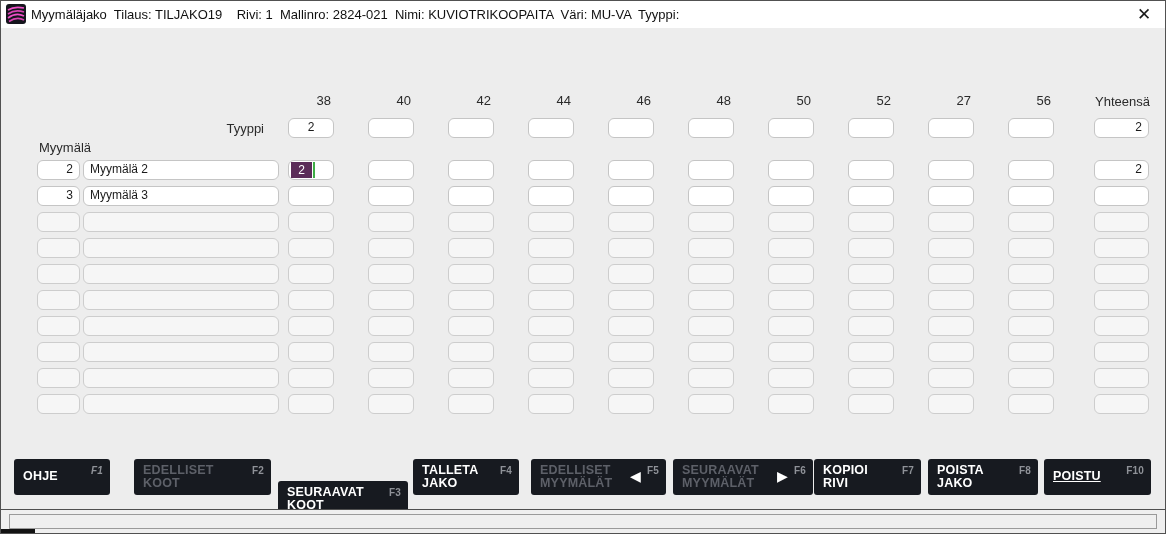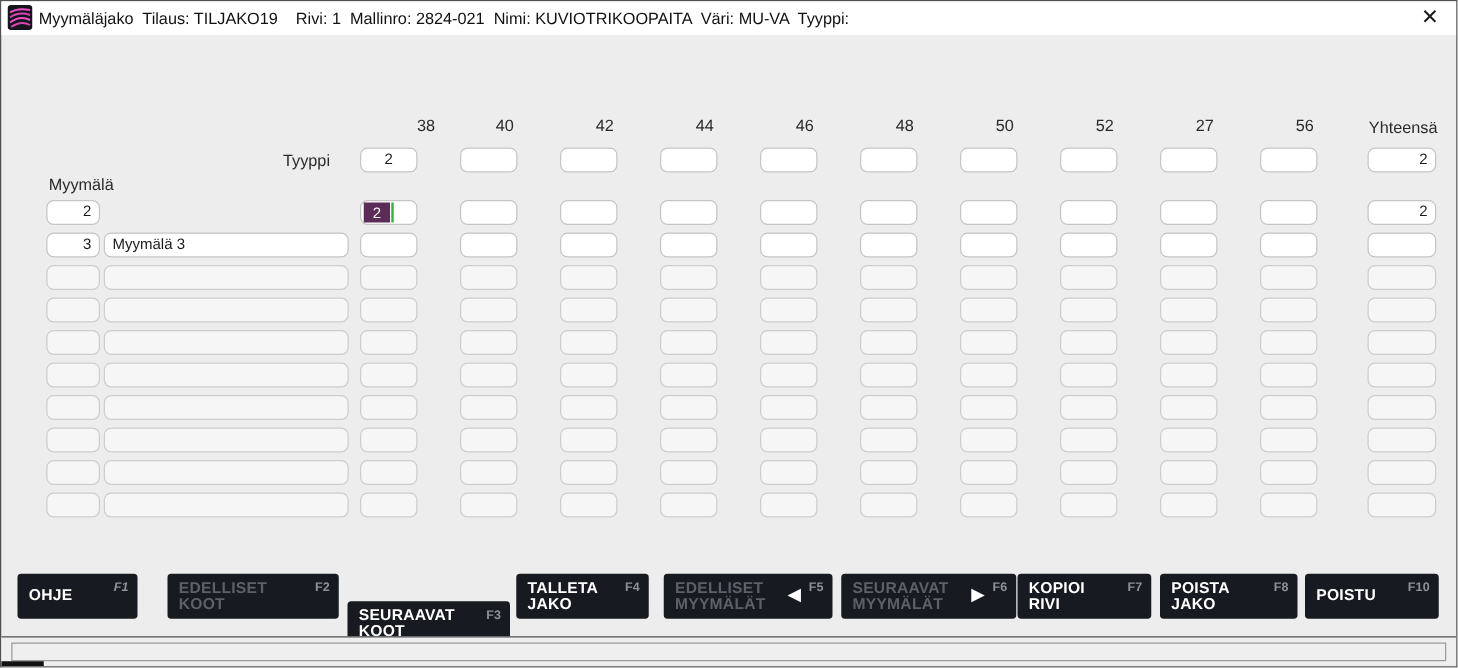--- a/index.html
+++ b/index.html
@@ -63,21 +63,21 @@
       </svg>
     </span>
     <span class="title-text">Myymäläjako  Tilaus: TILJAKO19    Rivi: 1  Mallinro: 2824-021  Nimi: KUVIOTRIKOOPAITA  Väri: MU-VA  Tyyppi:</span>
     <span class="close-btn">✕</span>
   </div>
 
   <div class="plain-label" style="left:160px;top:120px;width:103px;text-align:right;">Tyyppi</div>
 
   <div class="plain-label" style="left:38px;top:139px;">Myymälä</div>
 
-  <div class="col-header" style="left: 304px; top: 92px; width: 46px;">38</div>
+  <div class="col-header" style="left: 287px; top: 92px; width: 46px;">38</div>
     <div class="col-header" style="left: 367px; top: 92px; width: 46px;">40</div>
     <div class="col-header" style="left: 447px; top: 92px; width: 46px;">42</div>
     <div class="col-header" style="left: 527px; top: 92px; width: 46px;">44</div>
     <div class="col-header" style="left: 607px; top: 92px; width: 46px;">46</div>
     <div class="col-header" style="left: 687px; top: 92px; width: 46px;">48</div>
     <div class="col-header" style="left: 767px; top: 92px; width: 46px;">50</div>
     <div class="col-header" style="left: 847px; top: 92px; width: 46px;">52</div>
     <div class="col-header" style="left: 927px; top: 92px; width: 46px;">27</div>
     <div class="col-header" style="left: 1007px; top: 92px; width: 46px;">56</div>
     <div class="col-header" style="left: 1085px; top: 93px; width: 64px; text-align: right; padding-right: 0px;">Yhteensä</div>
@@ -86,20 +86,21 @@
     <div class="cell size" style="left: 447px; top: 117px;"></div>
     <div class="cell size" style="left: 527px; top: 117px;"></div>
     <div class="cell size" style="left: 607px; top: 117px;"></div>
     <div class="cell size" style="left: 687px; top: 117px;"></div>
     <div class="cell size" style="left: 767px; top: 117px;"></div>
     <div class="cell size" style="left: 847px; top: 117px;"></div>
     <div class="cell size" style="left: 927px; top: 117px;"></div>
     <div class="cell size" style="left: 1007px; top: 117px;"></div>
     <div class="cell total" style="left: 1093px; top: 117px;">2</div>
     <div class="cell num" style="left: 36px; top: 159px;">2</div>
+    <div class="cell name" style="left: 82px; top: 159px;">Myymälä 2</div>
     <div class="cell size" style="left: 287px; top: 159px;">
       <span class="sel-block" style="background: rgb(91, 44, 88); color: rgb(255, 255, 255);">2</span>
       <span class="sel-caret" style="background: rgb(63, 174, 71);"></span>
     </div>
     <div class="cell size" style="left: 367px; top: 159px;"></div>
     <div class="cell size" style="left: 447px; top: 159px;"></div>
     <div class="cell size" style="left: 527px; top: 159px;"></div>
     <div class="cell size" style="left: 607px; top: 159px;"></div>
     <div class="cell size" style="left: 687px; top: 159px;"></div>
     <div class="cell size" style="left: 767px; top: 159px;"></div>
@@ -251,21 +252,21 @@
       <span class="fkey" style="color: rgb(143, 146, 152);">F6</span>
     </div>
     <div class="fbtn" style="left: 813px; width: 107px; background: rgb(23, 26, 32); color: rgb(255, 255, 255);">
       <span>KOPIOI RIVI</span>
       <span class="fkey" style="color: rgb(143, 146, 152);">F7</span>
     </div>
     <div class="fbtn" style="left: 927px; width: 110px; background: rgb(23, 26, 32); color: rgb(255, 255, 255);">
       <span>POISTA JAKO</span>
       <span class="fkey" style="color: rgb(143, 146, 152);">F8</span>
     </div>
-    <div class="fbtn" style="left: 1043px; width: 107px; background: rgb(23, 26, 32); color: rgb(255, 255, 255);">
+    <div class="fbtn" style="left: 1043px; width: 107px; background: rgb(23, 26, 32); color: rgb(255, 255, 255); text-decoration: underline;">
       <span>POISTU</span>
       <span class="fkey" style="color: rgb(143, 146, 152);">F10</span>
     </div>
     <div class="statusbar">
     <div class="status-field"></div>
   </div>
   <div class="corner-shadow"></div>
 
 </div>
 

